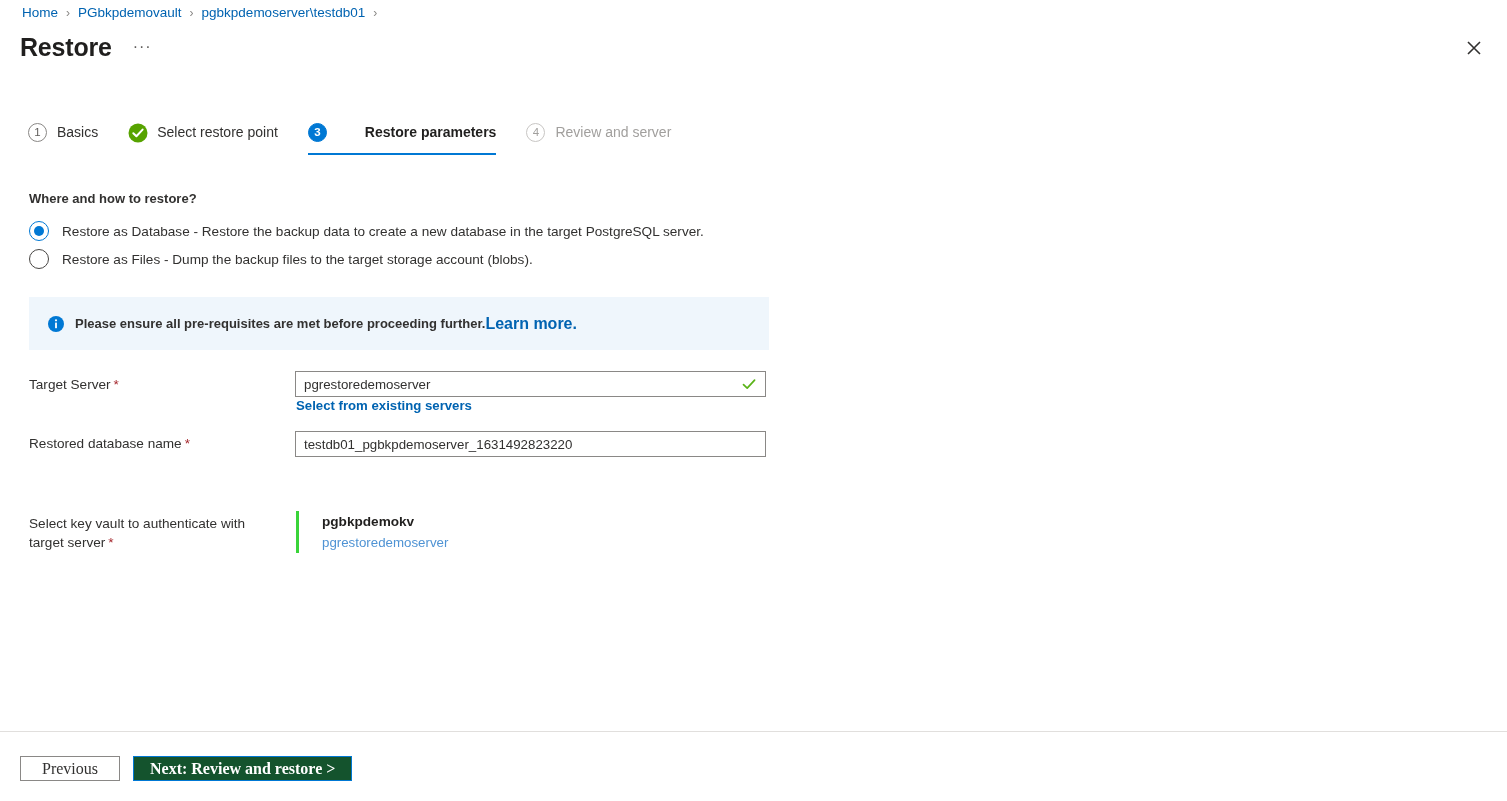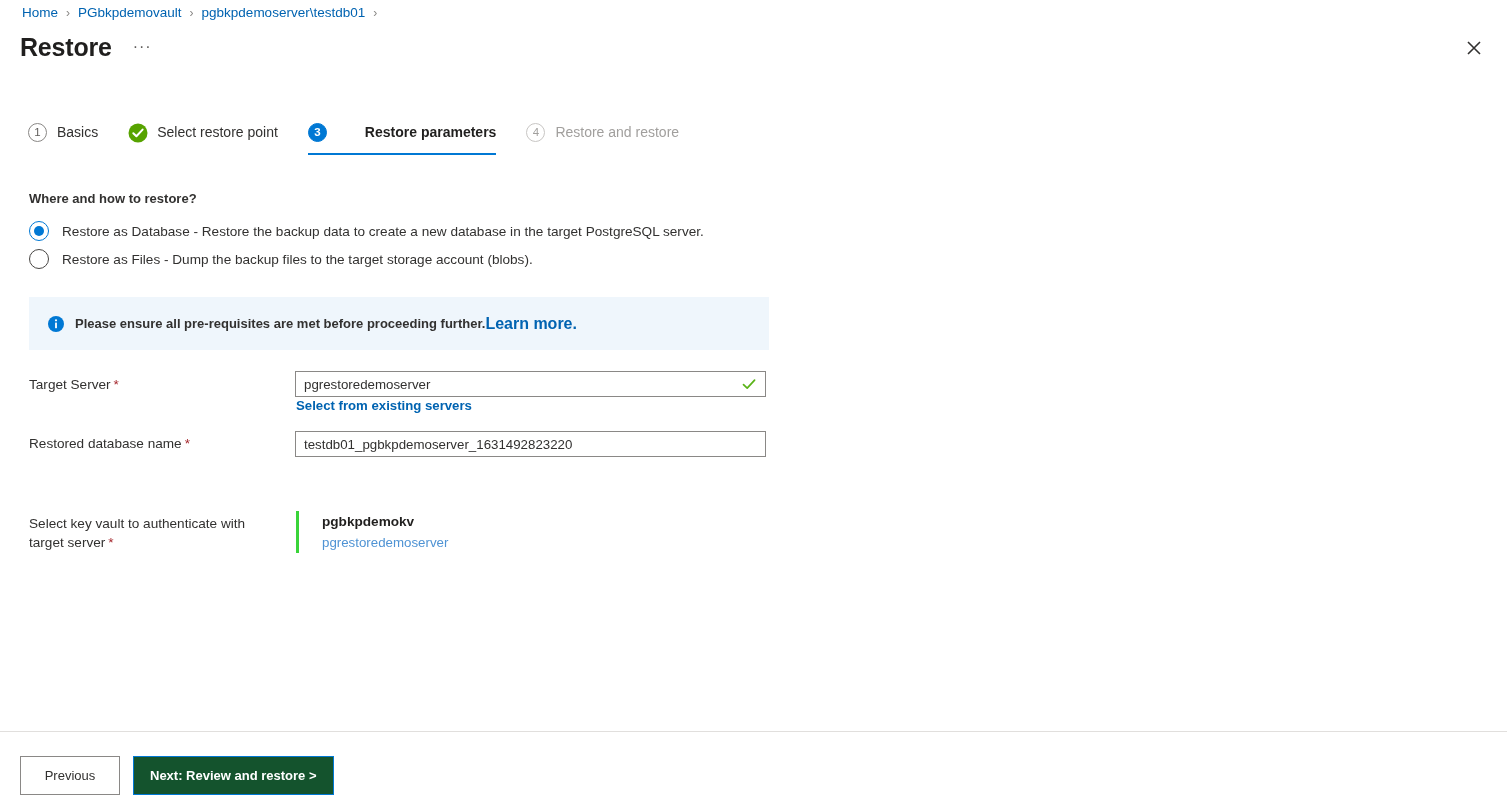--- a/index.html
+++ b/index.html
@@ -188,23 +188,23 @@
   
   .footer-divider {
     position: absolute; left: 0; right: 0; top: 731px;
     height: 1px; background: #e1dfdd;
   }
   .footer {
     position: absolute; left: 20px; top: 756px;
     display: flex; align-items: center;
   }
   .btn {
-    font-family: Liberation Sans, sans-serif;
-    font-size: 13px;
-    height: 39px;
+    font-family: Liberation Serif, serif;
+    font-size: 16px;
+    height: 25px;
     cursor: pointer;
     display: inline-flex; align-items: center; justify-content: center;
   }
   .btn-secondary {
     background: #ffffff; border: 1px solid #8a8886; color: #323130;
     min-width: 100px; padding: 0 14px;
   }
   .btn-primary {
     background: #14532d; border: 1px solid #0078d4; color: #ffffff;
     font-weight: 700; padding: 0 16px; margin-left: 13px;
@@ -252,21 +252,21 @@
       <span class="step-label">Select restore point</span>
     </div>
 
     <div class="step current">
       <span class="step-num current">3</span>
       <span class="step-label current">Restore parameters</span>
     </div>
 
     <div class="step disabled">
       <span class="step-num" style="border-color:#c8c6c4;color:#a19f9d">4</span>
-      <span class="step-label disabled">Restore and restore</span>
+      <span class="step-label disabled">Review and server</span>
     </div>
 
   </div>
 
   <div class="section-title">Where and how to restore?</div>
 
   <div class="radio-row r2">
     <span class="radio-outer"></span>
     <span class="radio-label">Restore as Files - Dump the backup files to the target storage account (blobs).</span>
   </div>

